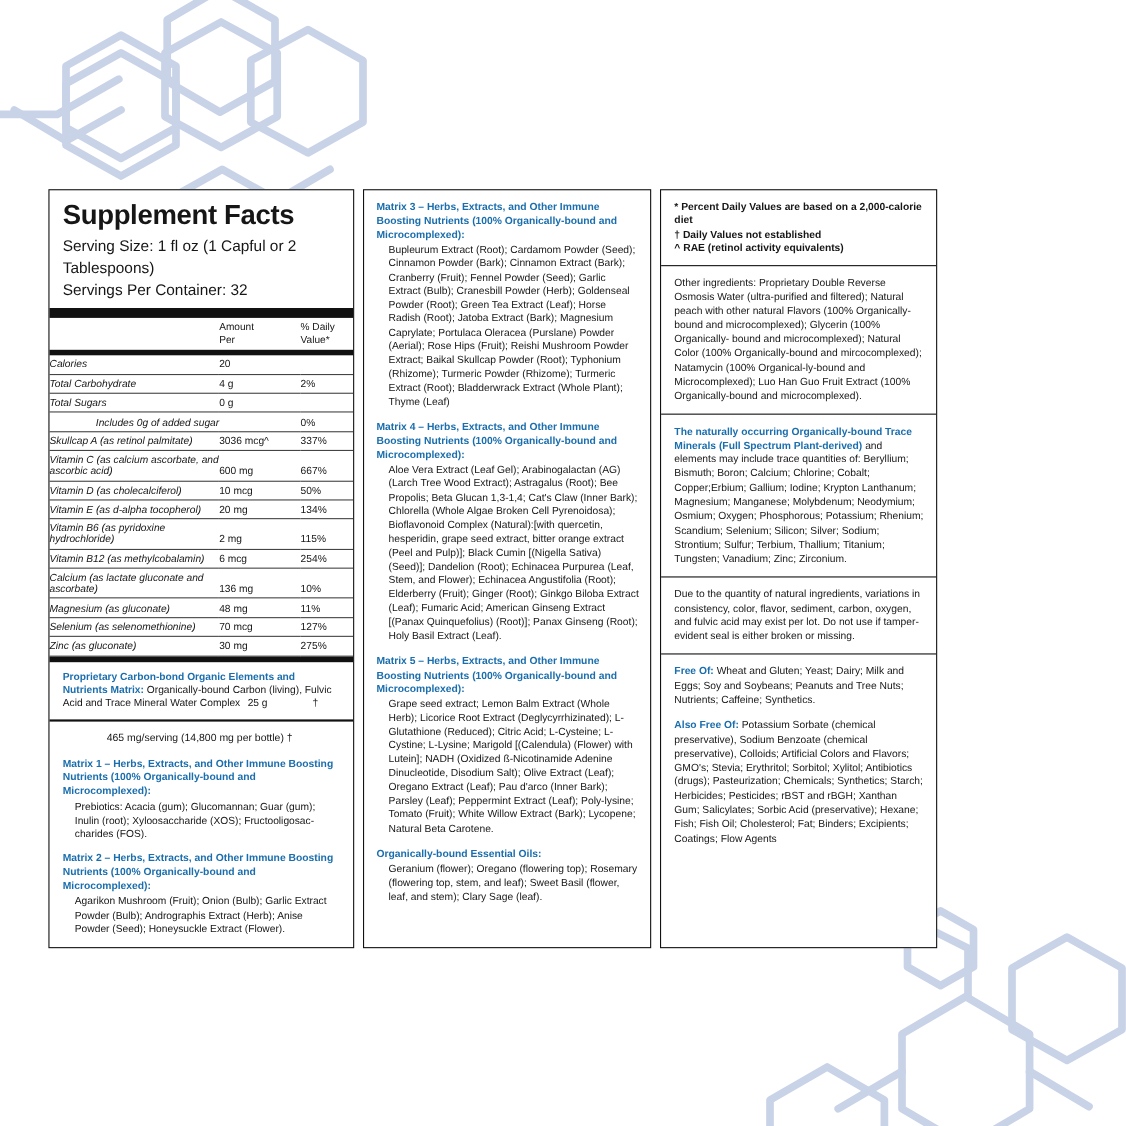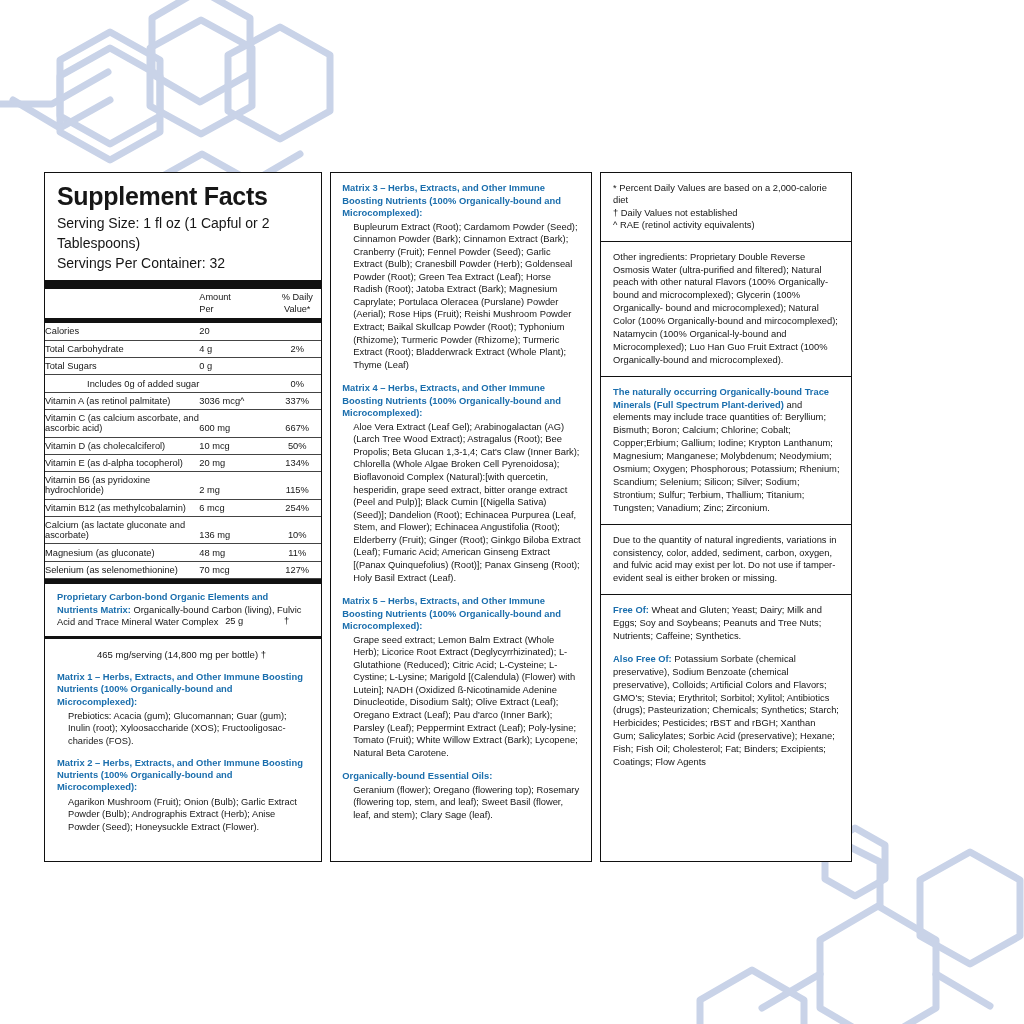--- a/index.html
+++ b/index.html
@@ -39,23 +39,23 @@
     padding: 10px 12px 0 12px; line-height: 1.05;
   }
   .serving-lines { padding: 5px 12px 6px 12px; font-size: 14px; line-height: 1.42; }
   .bar-thick { height: 9px; background: #111; }
   .bar-med   { height: 5px; background: #111; }
   .bar-thin  { height: 2.4px; background: #111; }
 
   table.facts { width: 100%; border-collapse: collapse; font-size: 9.3px; }
   table.facts td { padding: 3.2px 0; vertical-align: bottom; }
   table.facts tr.rowline td { border-bottom: 0.9px solid #444; }
-  td.nm  { padding-left: 12px; }
+  td.nm  { padding-left: 12px; font-style: italic; }
   td.amt { text-align: left; width: 74px; padding-right: 6px; white-space: nowrap; }
-  td.dv  { text-align: center; width: 48px; padding-right: 11px; white-space: nowrap; }
+  td.dv  { text-align: left; width: 48px; padding-right: 11px; white-space: nowrap; }
   .ind1 { padding-left: 24px; }
   .ind2 { padding-left: 34px; text-align: right; }
 
   .hdr-cell { font-size: 9.2px; line-height: 1.25; text-align: right; padding-bottom: 4px; }
   .hdr-row td { vertical-align: bottom; padding-top: 12px; }
 
   .sec-pad { padding: 7px 12px 8px 12px; }
   .blue { color: #1a6ead; font-weight: 700; }
   .p-body { font-size: 9.3px; line-height: 1.34; }
 
@@ -68,21 +68,21 @@
   
   .c2-pad { padding: 9px 10px 8px 11px; }
   .c2-head { font-size: 9.4px; line-height: 1.33; color: #1a6ead; font-weight: 700; }
   .c2-body { font-size: 9.35px; line-height: 1.345; padding-left: 11px; margin-top: 1px; }
   .c2-block { margin-top: 11px; }
 
   
   .c3-cell { padding: 9px 11px 9px 12px; font-size: 9.35px; line-height: 1.38; }
   .c3-div { border-bottom: 1.6px solid #111; }
   .c3-grow { flex: 1 1 auto; }
-  .tight { line-height: 1.33; }
+  .tight { line-height: 1.33; font-weight: bold; }
 </style>
 </head>
 <body>
 
 <svg id="bg-molecules" viewBox="0 0 1024 1024" xmlns="http://www.w3.org/2000/svg">
   <g fill="none" stroke="#c9d3e8" stroke-width="7" stroke-linejoin="round" stroke-linecap="round">
 
     <polygon points="60,60 110,32 160,60 160,116 110,144 60,116"></polygon>
     <polygon points="160,116 210,88 260,116 260,172 210,200 160,172" transform="translate(-100,-40)"></polygon>
     <polygon points="152,182 202,154 252,182 252,238 202,266 152,238"></polygon>
@@ -154,21 +154,21 @@
             <td class="nm ind1">Total Sugars</td>
             <td class="amt">0 g</td>
             <td class="dv"></td>
           </tr>
           <tr class="rowline">
             <td class="nm ind2">Includes 0g of added sugar</td>
             <td class="amt"></td>
             <td class="dv">0%</td>
           </tr>
           <tr class="rowline">
-            <td class="nm">Vitamin A (as retinol palmitate)</td>
+            <td class="nm">Skullcap A (as retinol palmitate)</td>
             <td class="amt">3036 mcg^</td>
             <td class="dv">337%</td>
           </tr>
           <tr class="rowline">
             <td class="nm">Vitamin C (as calcium ascorbate, and ascorbic acid)</td>
             <td class="amt">600 mg</td>
             <td class="dv">667%</td>
           </tr>
           <tr class="rowline">
             <td class="nm">Vitamin D (as cholecalciferol)</td>
@@ -197,20 +197,25 @@
           </tr>
           <tr class="rowline">
             <td class="nm">Magnesium (as gluconate)</td>
             <td class="amt">48 mg</td>
             <td class="dv">11%</td>
           </tr>
           <tr class="rowline">
             <td class="nm">Selenium (as selenomethionine)</td>
             <td class="amt">70 mcg</td>
             <td class="dv">127%</td>
+          </tr>
+          <tr class="rowline">
+            <td class="nm">Zinc (as gluconate)</td>
+            <td class="amt">30 mg</td>
+            <td class="dv">275%</td>
           </tr>
         </tbody>
     </table>
 
     <div class="bar-med"></div>
 
     <div class="sec-pad" style="position:relative;">
       <div class="p-body">
         <span class="blue">Proprietary Carbon-bond Organic Elements and Nutrients Matrix:</span><span> Organically-bound Carbon (living), Fulvic Acid and Trace Mineral Water Complex</span>
       </div>
@@ -260,21 +265,21 @@
 
     <div class="c3-cell c3-div">
       <span>Other ingredients: Proprietary Double Reverse Osmosis Water (ultra-purified and filtered); Natural peach with other natural Flavors (100% Organically-bound and microcomplexed); Glycerin (100% Organically- bound and microcomplexed); Natural Color (100% Organically-bound and mircocomplexed); Natamycin (100% Organical-ly-bound and Microcomplexed); Luo Han Guo Fruit Extract (100% Organically-bound and microcomplexed).</span>
     </div>
 
     <div class="c3-cell c3-div">
       <span class="blue">The naturally occurring Organically-bound Trace Minerals (Full Spectrum Plant-derived)</span><span> and elements may include trace quantities of: Beryllium; Bismuth; Boron; Calcium; Chlorine; Cobalt; Copper;Erbium; Gallium; Iodine; Krypton Lanthanum; Magnesium; Manganese; Molybdenum; Neodymium; Osmium; Oxygen; Phosphorous; Potassium; Rhenium; Scandium; Selenium; Silicon; Silver; Sodium; Strontium; Sulfur; Terbium, Thallium; Titanium; Tungsten; Vanadium; Zinc; Zirconium.</span>
     </div>
 
     <div class="c3-cell c3-div">
-      <span>Due to the quantity of natural ingredients, variations in consistency, color, added, sediment, carbon, oxygen, and fulvic acid may exist per lot. Do not use if tamper-evident seal is either broken or missing.</span>
+      <span>Due to the quantity of natural ingredients, variations in consistency, color, flavor, sediment, carbon, oxygen, and fulvic acid may exist per lot. Do not use if tamper-evident seal is either broken or missing.</span>
     </div>
 
     <div class="c3-cell c3-grow">
       <div>
         <span class="blue">Free Of:</span><span> Wheat and Gluten; Yeast; Dairy; Milk and Eggs; Soy and Soybeans; Peanuts and Tree Nuts; Nutrients; Caffeine; Synthetics.</span>
       </div>
       <div style="margin-top:10px;">
         <span class="blue">Also Free Of:</span><span> Potassium Sorbate (chemical preservative), Sodium Benzoate (chemical preservative), Colloids; Artificial Colors and Flavors; GMO's; Stevia; Erythritol; Sorbitol; Xylitol; Antibiotics (drugs); Pasteurization; Chemicals; Synthetics; Starch; Herbicides; Pesticides; rBST and rBGH; Xanthan Gum; Salicylates; Sorbic Acid (preservative); Hexane; Fish; Fish Oil; Cholesterol; Fat; Binders; Excipients; Coatings; Flow Agents</span>
       </div>
     </div>

